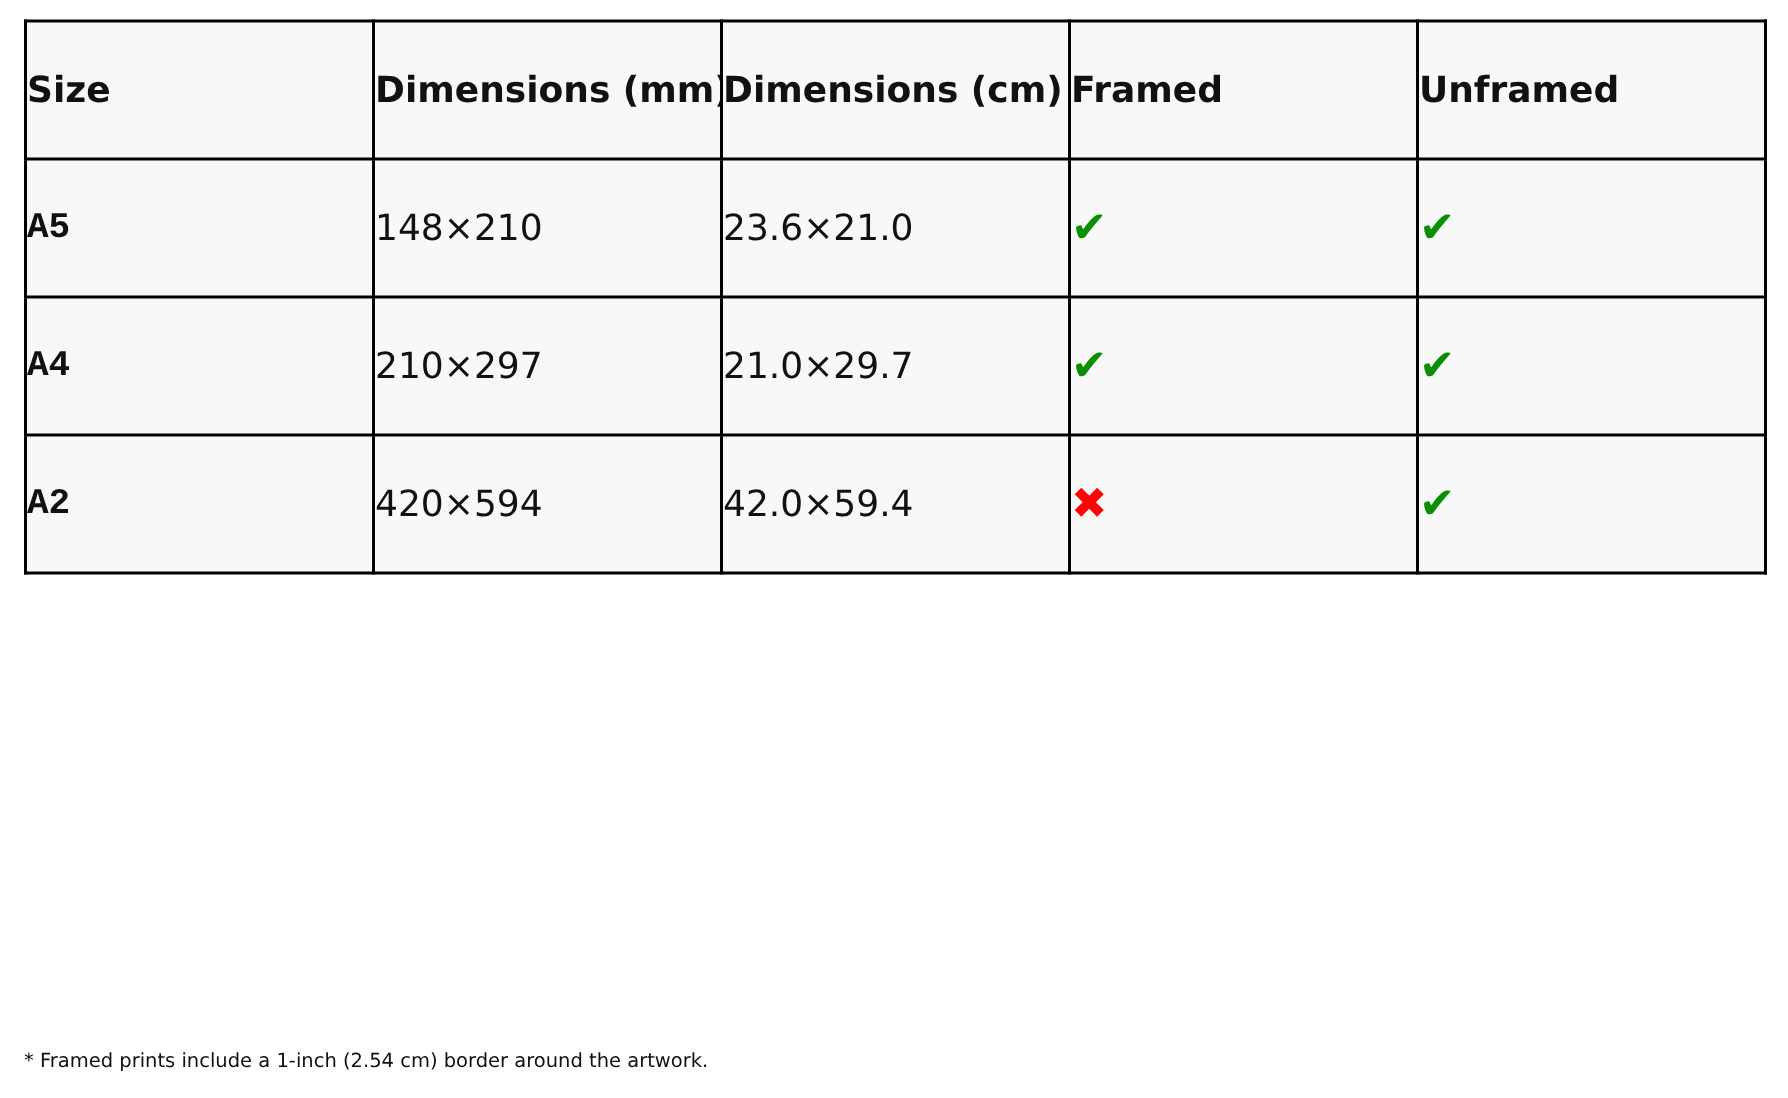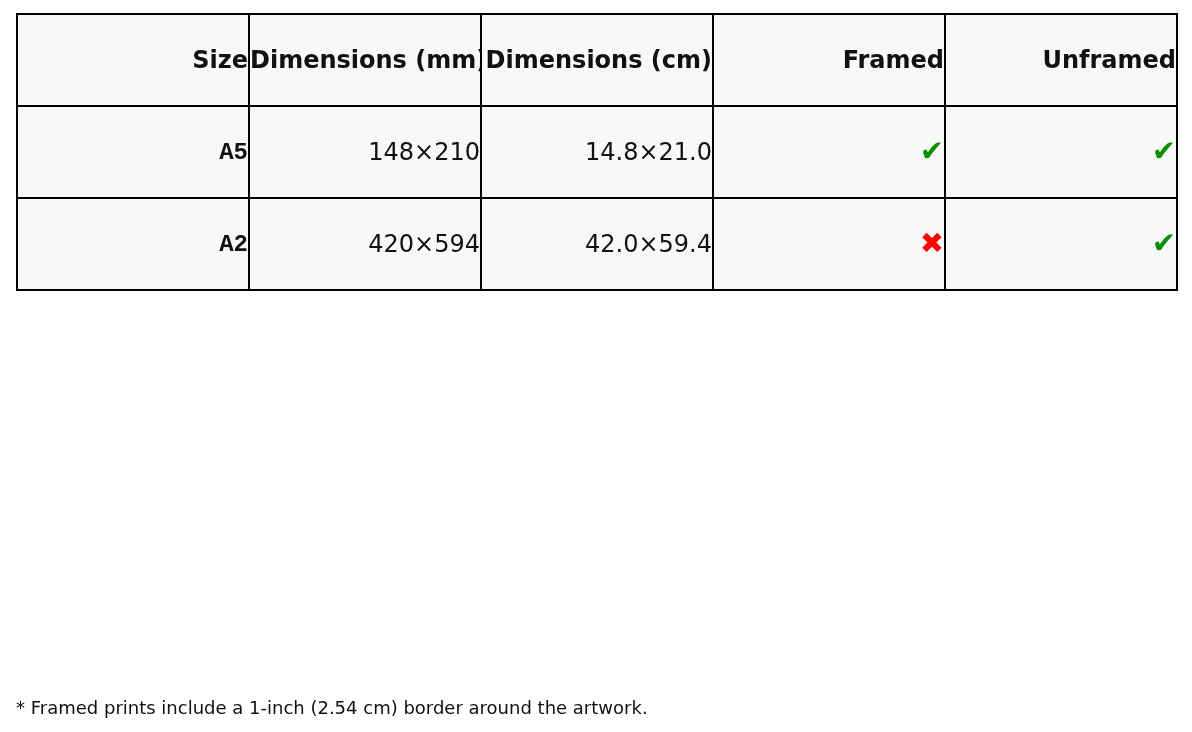--- a/index.html
+++ b/index.html
@@ -23,21 +23,21 @@
     left: 16px;
     top: 13px;
     width: 1162px;
     border-collapse: collapse;
     table-layout: fixed;
   }
   table.size-table th,
   table.size-table td {
     background: var(--cell-bg, #f8f8f8);
     border: 2px solid var(--table-border, #000000);
-    text-align: right;
+    text-align: left;
     vertical-align: middle;
     height: 90px;
     padding: 0;
     font-size: 24px;
     color: var(--text, #111111);
     overflow: hidden;
     white-space: nowrap;
   }
   table.size-table th {
     font-weight: bold;
@@ -50,21 +50,21 @@
     font-size: 29px;
     line-height: 1;
     display: inline-block;
   }
   .check { color: var(--check-green, #089000); }
   .cross { color: var(--cross-red, #fb0505); }
   .footnote {
     position: absolute;
     left: 16px;
     top: 696px;
-    font-size: 18px;
+    font-size: 13px;
     line-height: 24px;
     color: var(--text, #111111);
   }
 </style>
 </head>
 <body>
 
 <div class="page">
 
   <table class="size-table">
@@ -74,21 +74,28 @@
         <th>Dimensions (mm)</th>
         <th>Dimensions (cm)</th>
         <th>Framed</th>
         <th>Unframed</th>
       </tr>
     </thead>
     <tbody>
       <tr>
         <td class="size-col">A5</td>
         <td>148×210</td>
-        <td>14.8×21.0</td>
+        <td>23.6×21.0</td>
+        <td><span class="mark check">✔</span></td>
+        <td><span class="mark check">✔</span></td>
+      </tr>
+      <tr>
+        <td class="size-col">A4</td>
+        <td>210×297</td>
+        <td>21.0×29.7</td>
         <td><span class="mark check">✔</span></td>
         <td><span class="mark check">✔</span></td>
       </tr>
       <tr>
         <td class="size-col">A2</td>
         <td>420×594</td>
         <td>42.0×59.4</td>
         <td><span class="mark cross">✖</span></td>
         <td><span class="mark check">✔</span></td>
       </tr>

